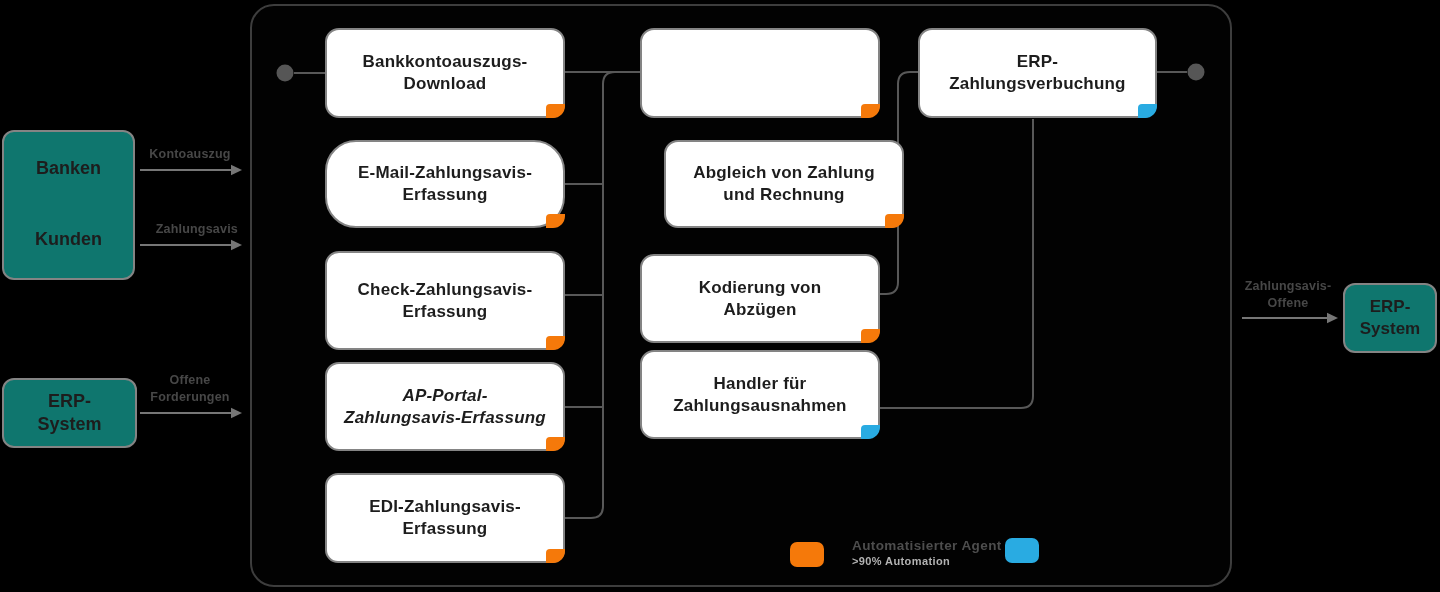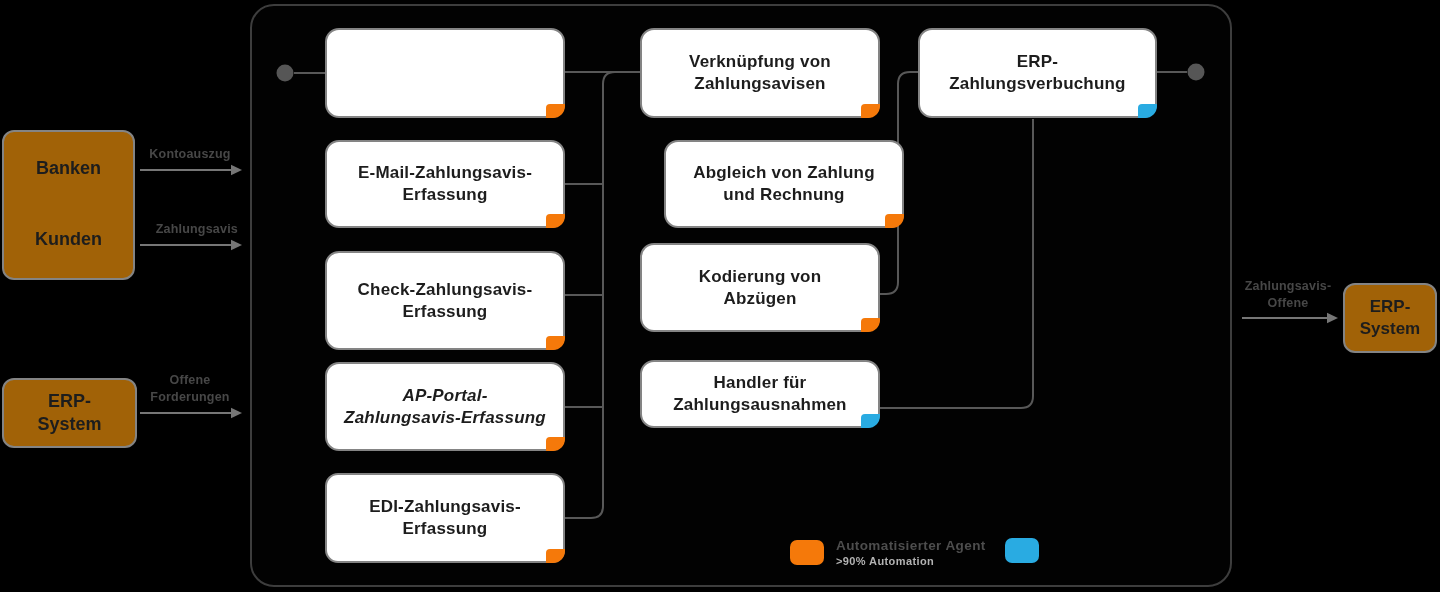--- a/index.html
+++ b/index.html
@@ -21,31 +21,31 @@
     white-space:pre-line;font-size:17px;font-weight:600;color:#1d1d1d;
     line-height:1.28;letter-spacing:.2px;
   }
   .tag{
     position:absolute;right:-2px;bottom:-2px;width:19px;height:14px;
     border-radius:4px 0 12px 0;
   }
   .tag[data-agent="automated"],.swatch[data-agent="automated"]{background:var(--automated,#f5790a);}
   .tag[data-agent="assisted"],.swatch[data-agent="assisted"]{background:var(--assisted,#29abe2);}
   .ext{
-    position:absolute;background:#a16207;border:2px solid #848484;border-radius:12px;
+    position:absolute;background:#0f766e;border:2px solid #848484;border-radius:12px;
     box-sizing:border-box;display:flex;align-items:center;justify-content:center;
     text-align:center;font-size:18px;font-weight:600;color:#1d1d1d;line-height:1.3;
     white-space:pre-line;
   }
   .ext.split{flex-direction:column;justify-content:space-between;padding:25px 0 27px;}
   .flow-label{
     position:absolute;font-size:12.5px;font-weight:600;color:#474747;
     text-align:center;white-space:pre-line;line-height:1.32;letter-spacing:.2px;
   }
-  .legend-item{position:absolute;display:flex;gap:12px;align-items:center;}
+  .legend-item{position:absolute;display:flex;gap:28px;align-items:flex-end;}
   .swatch{width:34px;height:25px;border-radius:7px;flex:none;}
   .legend-title{font-size:13.5px;font-weight:700;color:#4d4d4d;letter-spacing:.4px;}
   .legend-sub{font-size:11px;font-weight:700;color:#b3b3b3;margin-top:2px;letter-spacing:.4px;}
 </style>
 </head>
 <body>
 
 <div class="stage">
 
   <div class="frame"></div>
@@ -92,23 +92,25 @@
   </div>
 
   <div class="flow-label" style="left:142px;top:146px;width:96px;">Kontoauszug</div>
   <div class="flow-label" style="left:142px;top:221px;width:96px;text-align:right;">Zahlungsavis</div>
   <div class="flow-label" style="left:145px;top:372px;width:90px;">Offene
 Forderungen</div>
   <div class="flow-label" style="left:1238px;top:278px;width:100px;">Zahlungsavis-
 Offene</div>
 
   <div class="node" style="left:325px;top:28px;width:240px;height:90px;">
+    <span class="node-label">Bankkontoauszugs-
+Download</span>
     <span class="tag" data-agent="automated"></span>
   </div>
-  <div class="node" style="left:325px;top:140px;width:240px;height:88px;">
+  <div class="node" style="left:325px;top:140px;width:240px;height:88px;border-radius:31px;">
     <span class="node-label">E-Mail-Zahlungsavis-
 Erfassung</span>
     <span class="tag" data-agent="automated"></span>
   </div>
   <div class="node" style="left:325px;top:251px;width:240px;height:99px;">
     <span class="node-label">Check-Zahlungsavis-
 Erfassung</span>
     <span class="tag" data-agent="automated"></span>
   </div>
   <div class="node" style="left:325px;top:362px;width:240px;height:89px;font-style:italic;">
@@ -116,35 +118,33 @@
 Zahlungsavis-Erfassung</span>
     <span class="tag" data-agent="automated"></span>
   </div>
   <div class="node" style="left:325px;top:473px;width:240px;height:90px;border-radius:13px;">
     <span class="node-label">EDI-Zahlungsavis-
 Erfassung</span>
     <span class="tag" data-agent="automated"></span>
   </div>
 
   <div class="node" style="left:640px;top:28px;width:240px;height:90px;">
-    <span class="node-label">Verknüpfung von
-Zahlungsavisen</span>
     <span class="tag" data-agent="automated"></span>
   </div>
   <div class="node" style="left:640px;top:140px;width:240px;height:88px;margin-left:24px;">
     <span class="node-label">Abgleich von Zahlung
 und Rechnung</span>
     <span class="tag" data-agent="automated"></span>
   </div>
-  <div class="node" style="left:640px;top:243px;width:240px;height:89px;">
+  <div class="node" style="left:640px;top:254px;width:240px;height:89px;">
     <span class="node-label">Kodierung von
 Abzügen</span>
     <span class="tag" data-agent="automated"></span>
   </div>
-  <div class="node" style="left:640px;top:360px;width:240px;height:68px;">
+  <div class="node" style="left:640px;top:350px;width:240px;height:89px;">
     <span class="node-label">Handler für
 Zahlungsausnahmen</span>
     <span class="tag" data-agent="assisted"></span>
   </div>
 
   <div class="node" style="left:918px;top:28px;width:239px;height:90px;">
     <span class="node-label">ERP-
 Zahlungsverbuchung</span>
     <span class="tag" data-agent="assisted"></span>
   </div>

